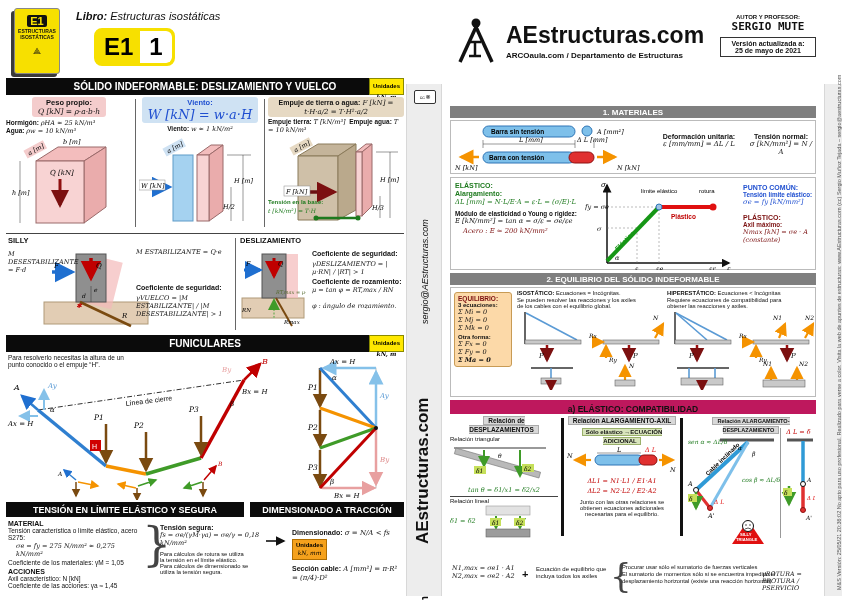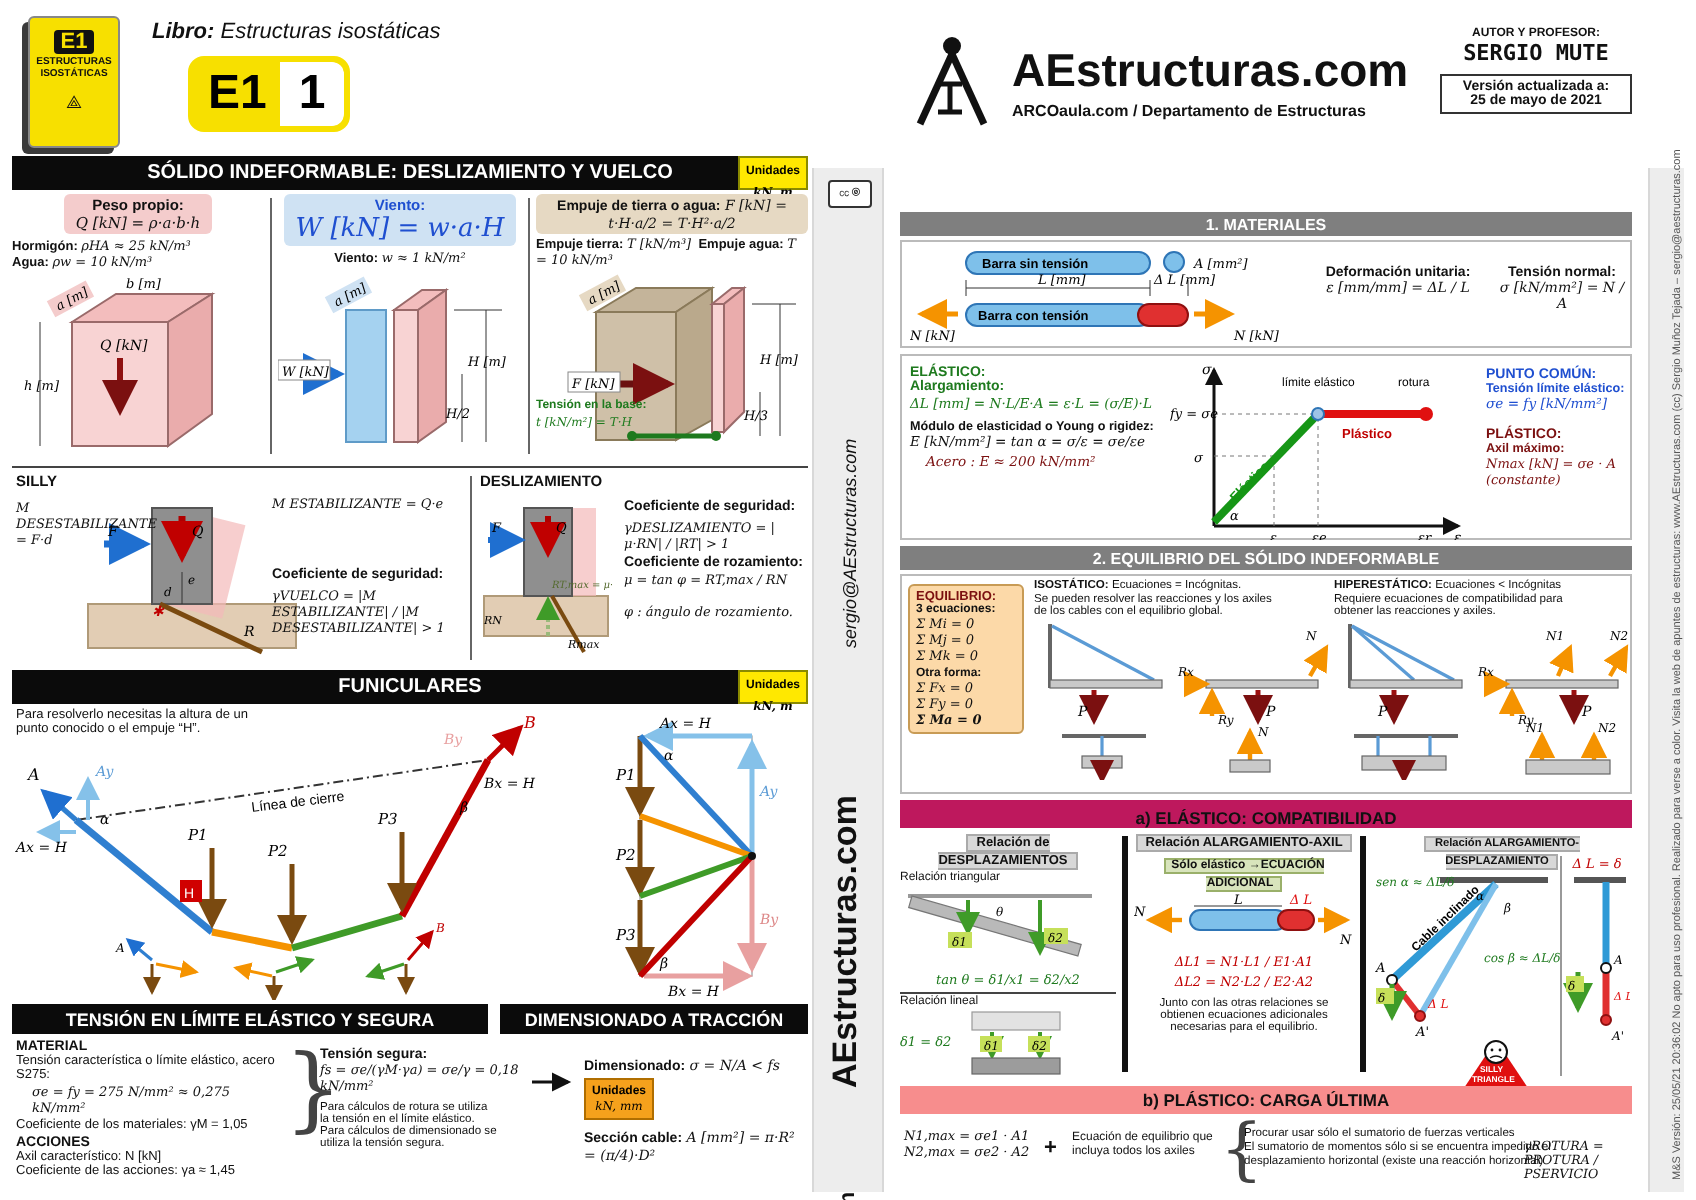--- a/index.html
+++ b/index.html
@@ -663,23 +663,20 @@
           <rect x="2" y="52" width="9" height="8" fill="#c6e05a"></rect>
             <text x="3" y="59" font-size="6">δ</text>
           <text x="26" y="46" font-size="6">A</text>
           <text x="25" y="84" font-size="6">A'</text>
           <text x="26" y="64" font-size="5.5" fill="#e01010">Δ L</text>
         </svg>
       </div>
     </div>
   </div>
 
-  <div class="redbar" style="position:absolute;left:4px;top:543px;width:366px;height:14px;font-size:8.5px">
-      <span>b) PLÁSTICO: CARGA ÚLTIMA</span>
-    </div>
   <div class="abs" style="left:4px;top:560px;width:366px;height:38px">
     <div class="f abs" style="left:2px;top:4px;font-size:6.5px">
       <div>N1,max = σe1 · A1</div>
       <div>N2,max = σe2 · A2</div>
     </div>
     <div class="b abs" style="left:72px;top:8px;font-size:11px">+</div>
     <div class="abs" style="left:86px;top:6px;font-size:6px;line-height:1.2">
       <span>Ecuación de equilibrio que</span><br>
       <span>incluya todos los axiles</span>
     </div>

